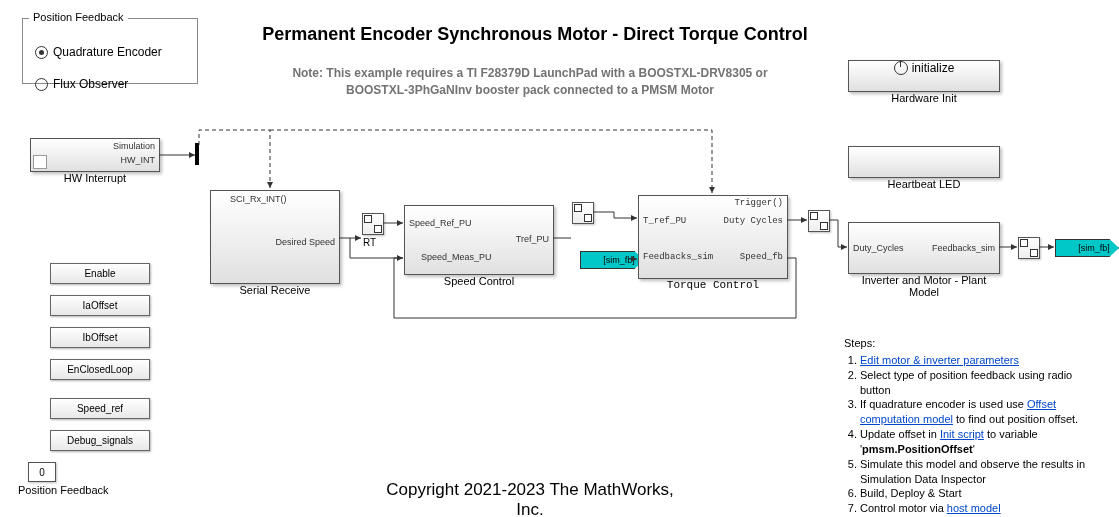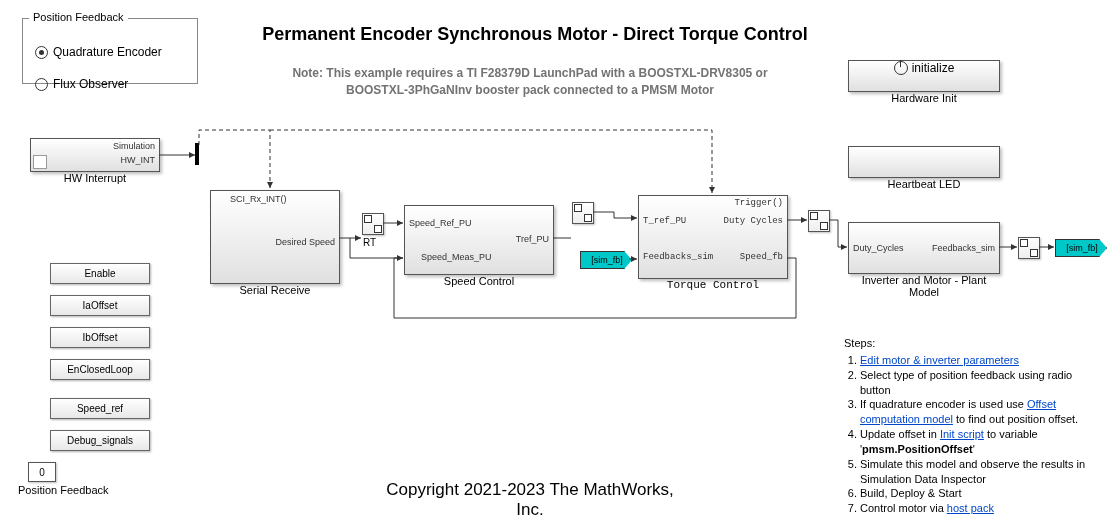--- a/index.html
+++ b/index.html
@@ -25,21 +25,21 @@
 .radio.selected::after { content: ""; width: 5px; height: 5px; background: #333; border-radius: 50%; }
 
 .block { position: absolute; border: 1px solid #555; background: linear-gradient(to bottom, #fff 0%, #f0f0f0 50%, #e0e0e0 100%); box-shadow: 2px 2px 3px rgba(0,0,0,0.25); }
 .block-label { position: absolute; width: 100%; text-align: center; font-size: 11px; }
 .block-label.below { top: 100%; margin-top: 1px; }
 .port-label { position: absolute; font-size: 9px; color: #333; white-space: nowrap; }
 .fn-label { position: absolute; font-size: 9px; color: #333; }
 
 .small-btn { position: absolute; border: 1px solid #666; background: linear-gradient(to bottom, #fff, #e8e8e8); box-shadow: 1px 1px 2px rgba(0,0,0,0.3); text-align: center; padding: 4px 8px; font-size: 10px; cursor: pointer; width: 82px; }
 
-.from-tag { position: absolute; background: #00c8c8; border: 1px solid #333; font-size: 9px; display: flex; align-items: center; justify-content: center; height: 16px; width: 48px; clip-path: polygon(0 0, 85% 0, 100% 50%, 85% 100%, 0 100%); padding-left: 2px; }
+.from-tag { position: absolute; background: #00c8c8; border: 1px solid #333; font-size: 9px; display: flex; align-items: center; justify-content: center; height: 16px; width: 48px; clip-path: polygon(0 0, 85% 0, 100% 50%, 85% 100%, 0 100%); padding-left: 14px; }
 
 .icon-block { position: absolute; border: 1px solid #555; background: white; box-shadow: 1px 1px 2px rgba(0,0,0,0.25); display: flex; align-items: center; justify-content: center; font-size: 8px; }
 
 .rt-block { position: absolute; border: 1px solid #555; background: linear-gradient(to bottom, #fff, #eee); box-shadow: 1px 1px 2px rgba(0,0,0,0.25); width: 20px; height: 20px; }
 .rt-block::before, .rt-block::after { content: ""; position: absolute; width: 6px; height: 6px; border: 1px solid #333; background: white; }
 .rt-block::before { top: 1px; left: 1px; }
 .rt-block::after { bottom: 1px; right: 1px; }
 
 .terminator { position: absolute; width: 4px; height: 22px; background: #000; }
 
@@ -197,20 +197,20 @@
 
 <div class="steps">
   <div>Steps:</div>
   <ol>
     <li><a>Edit motor &amp; inverter parameters</a></li>
     <li>Select type of position feedback using radio button</li>
     <li><span>If quadrature encoder is used use </span><a>Offset computation model</a><span> to find out position offset.</span></li>
     <li><span>Update offset in </span><a>Init script</a><span> to variable '</span><b>pmsm.PositionOffset</b><span>'</span></li>
     <li>Simulate this model and observe the results in Simulation Data Inspector</li>
     <li>Build, Deploy &amp; Start</li>
-    <li><span>Control motor via </span><a>host pack</a></li>
+    <li><span>Control motor via </span><a>host model</a></li>
     <li></li>
   </ol>
 </div>
 
 <div class="copyright">Copyright 2021-2023 The MathWorks, Inc.</div>
 
 </div>
 
 </body></html>

